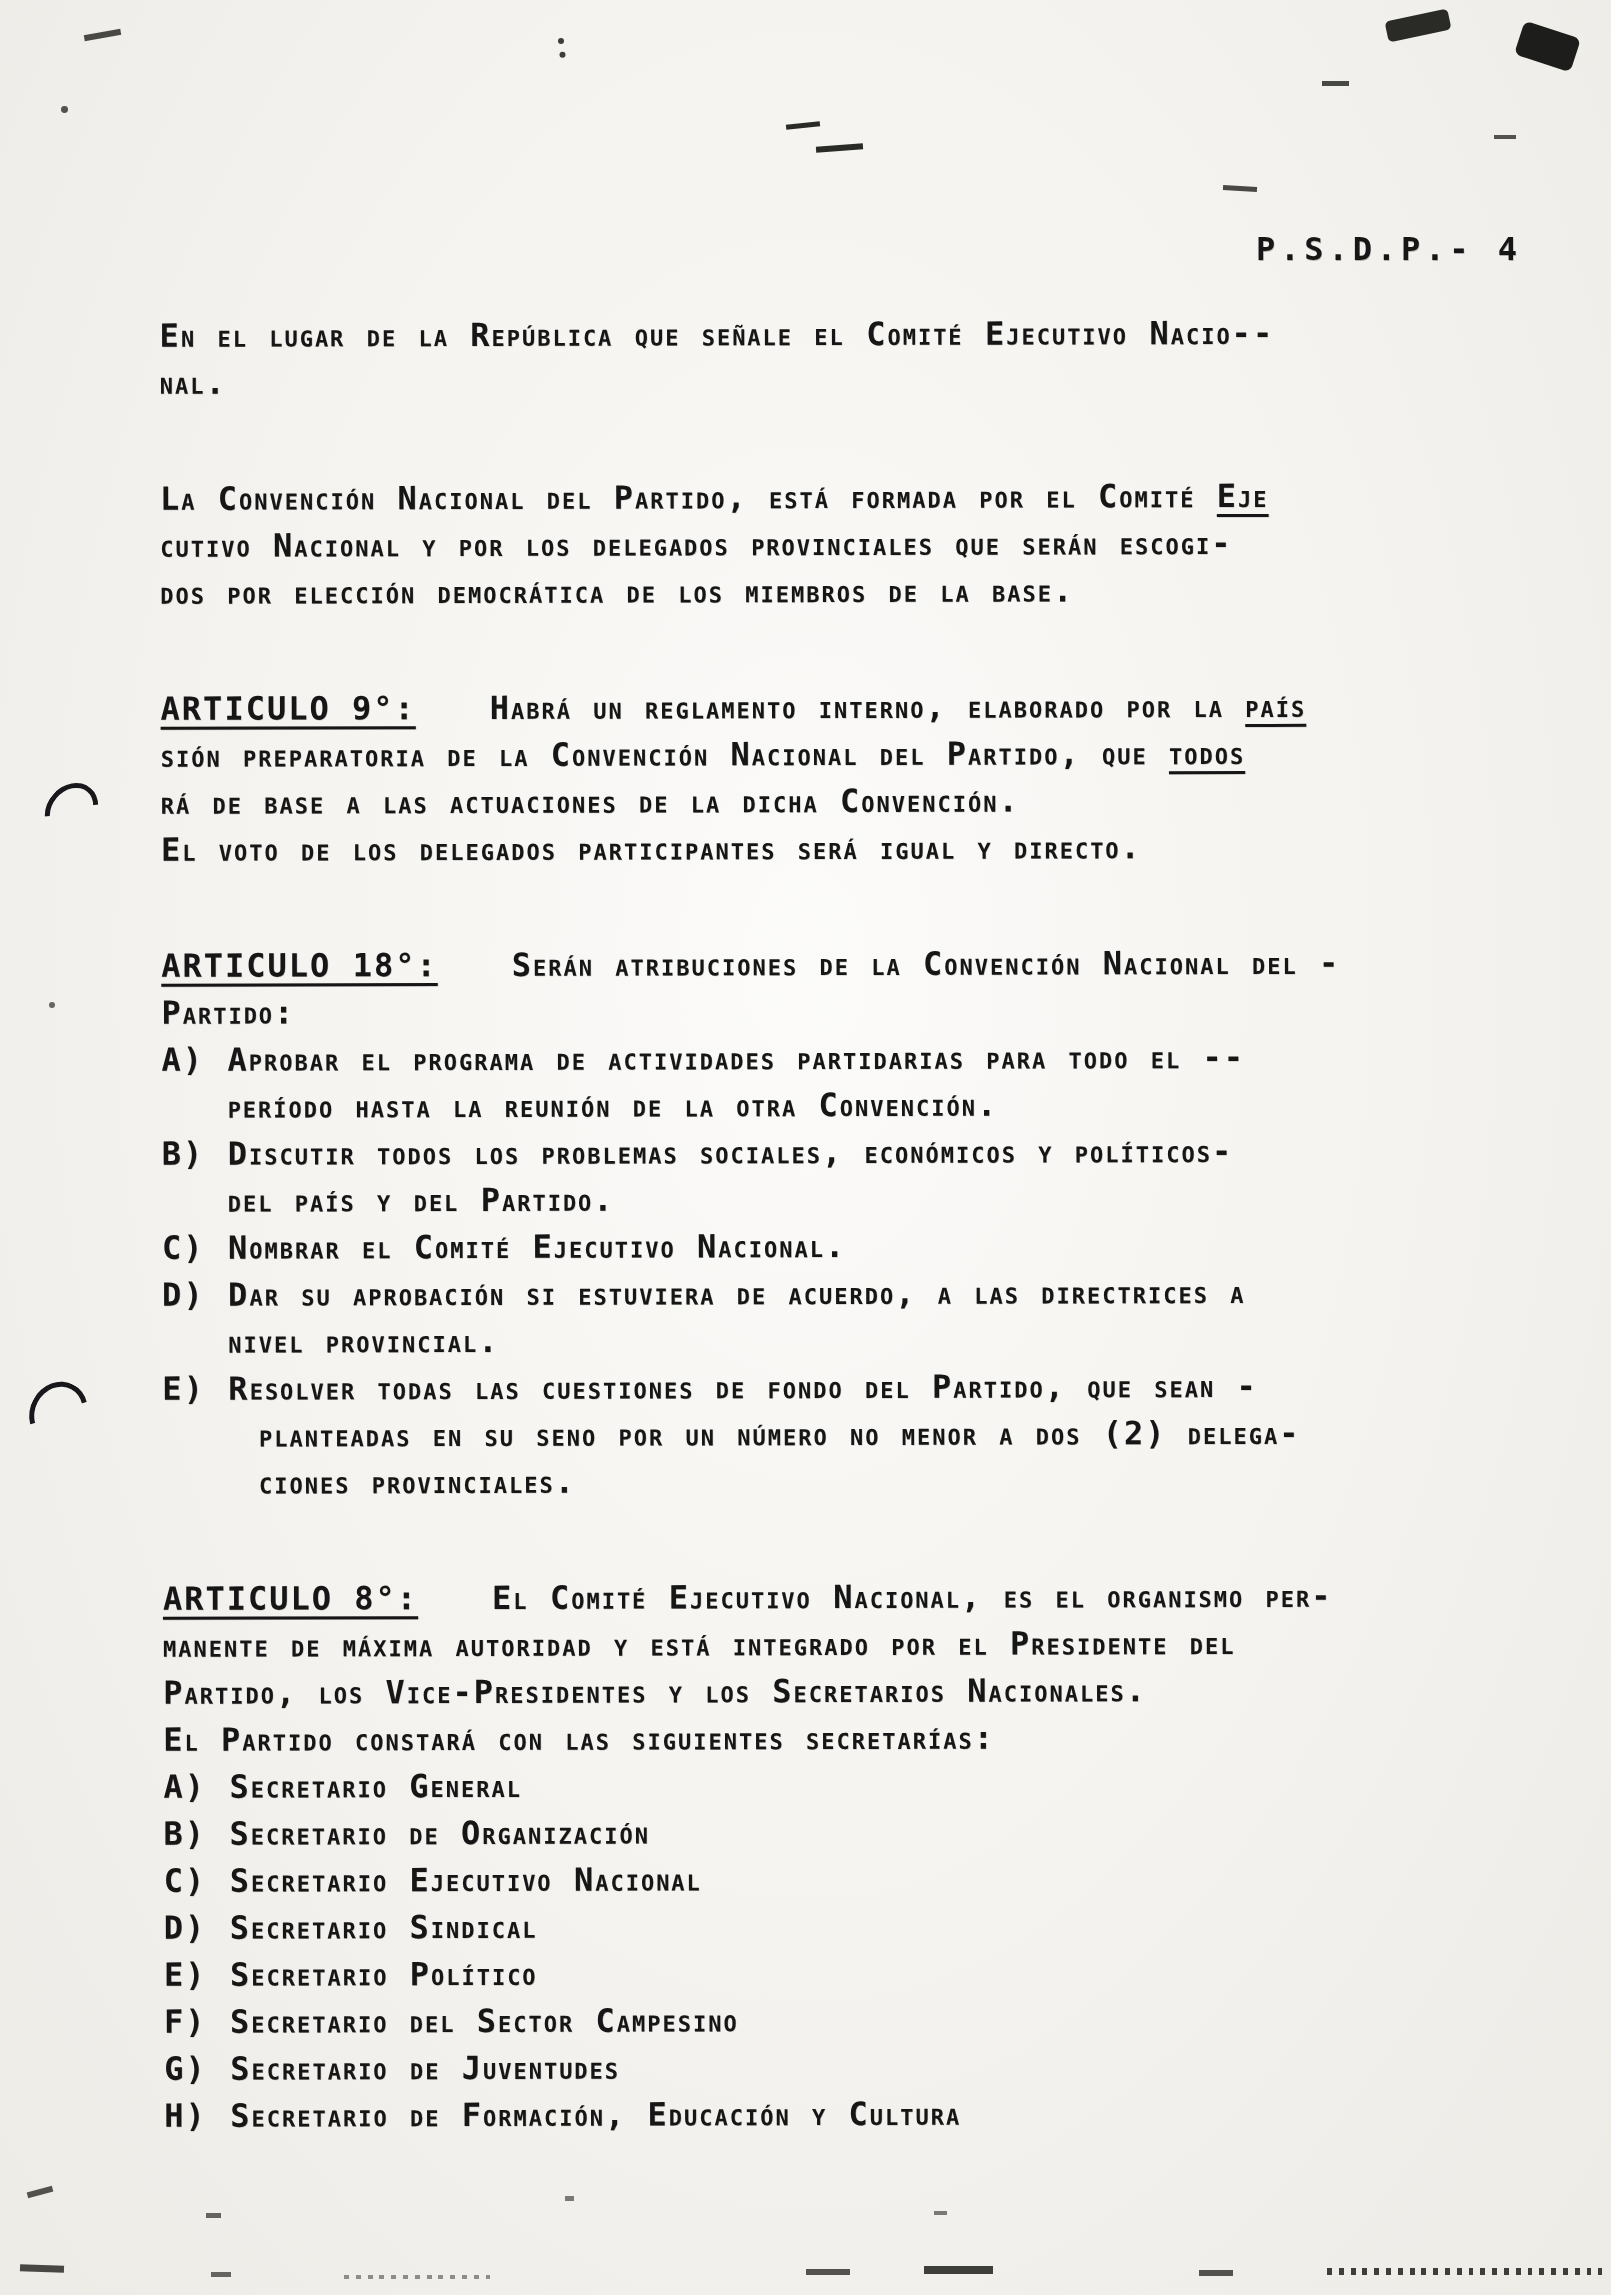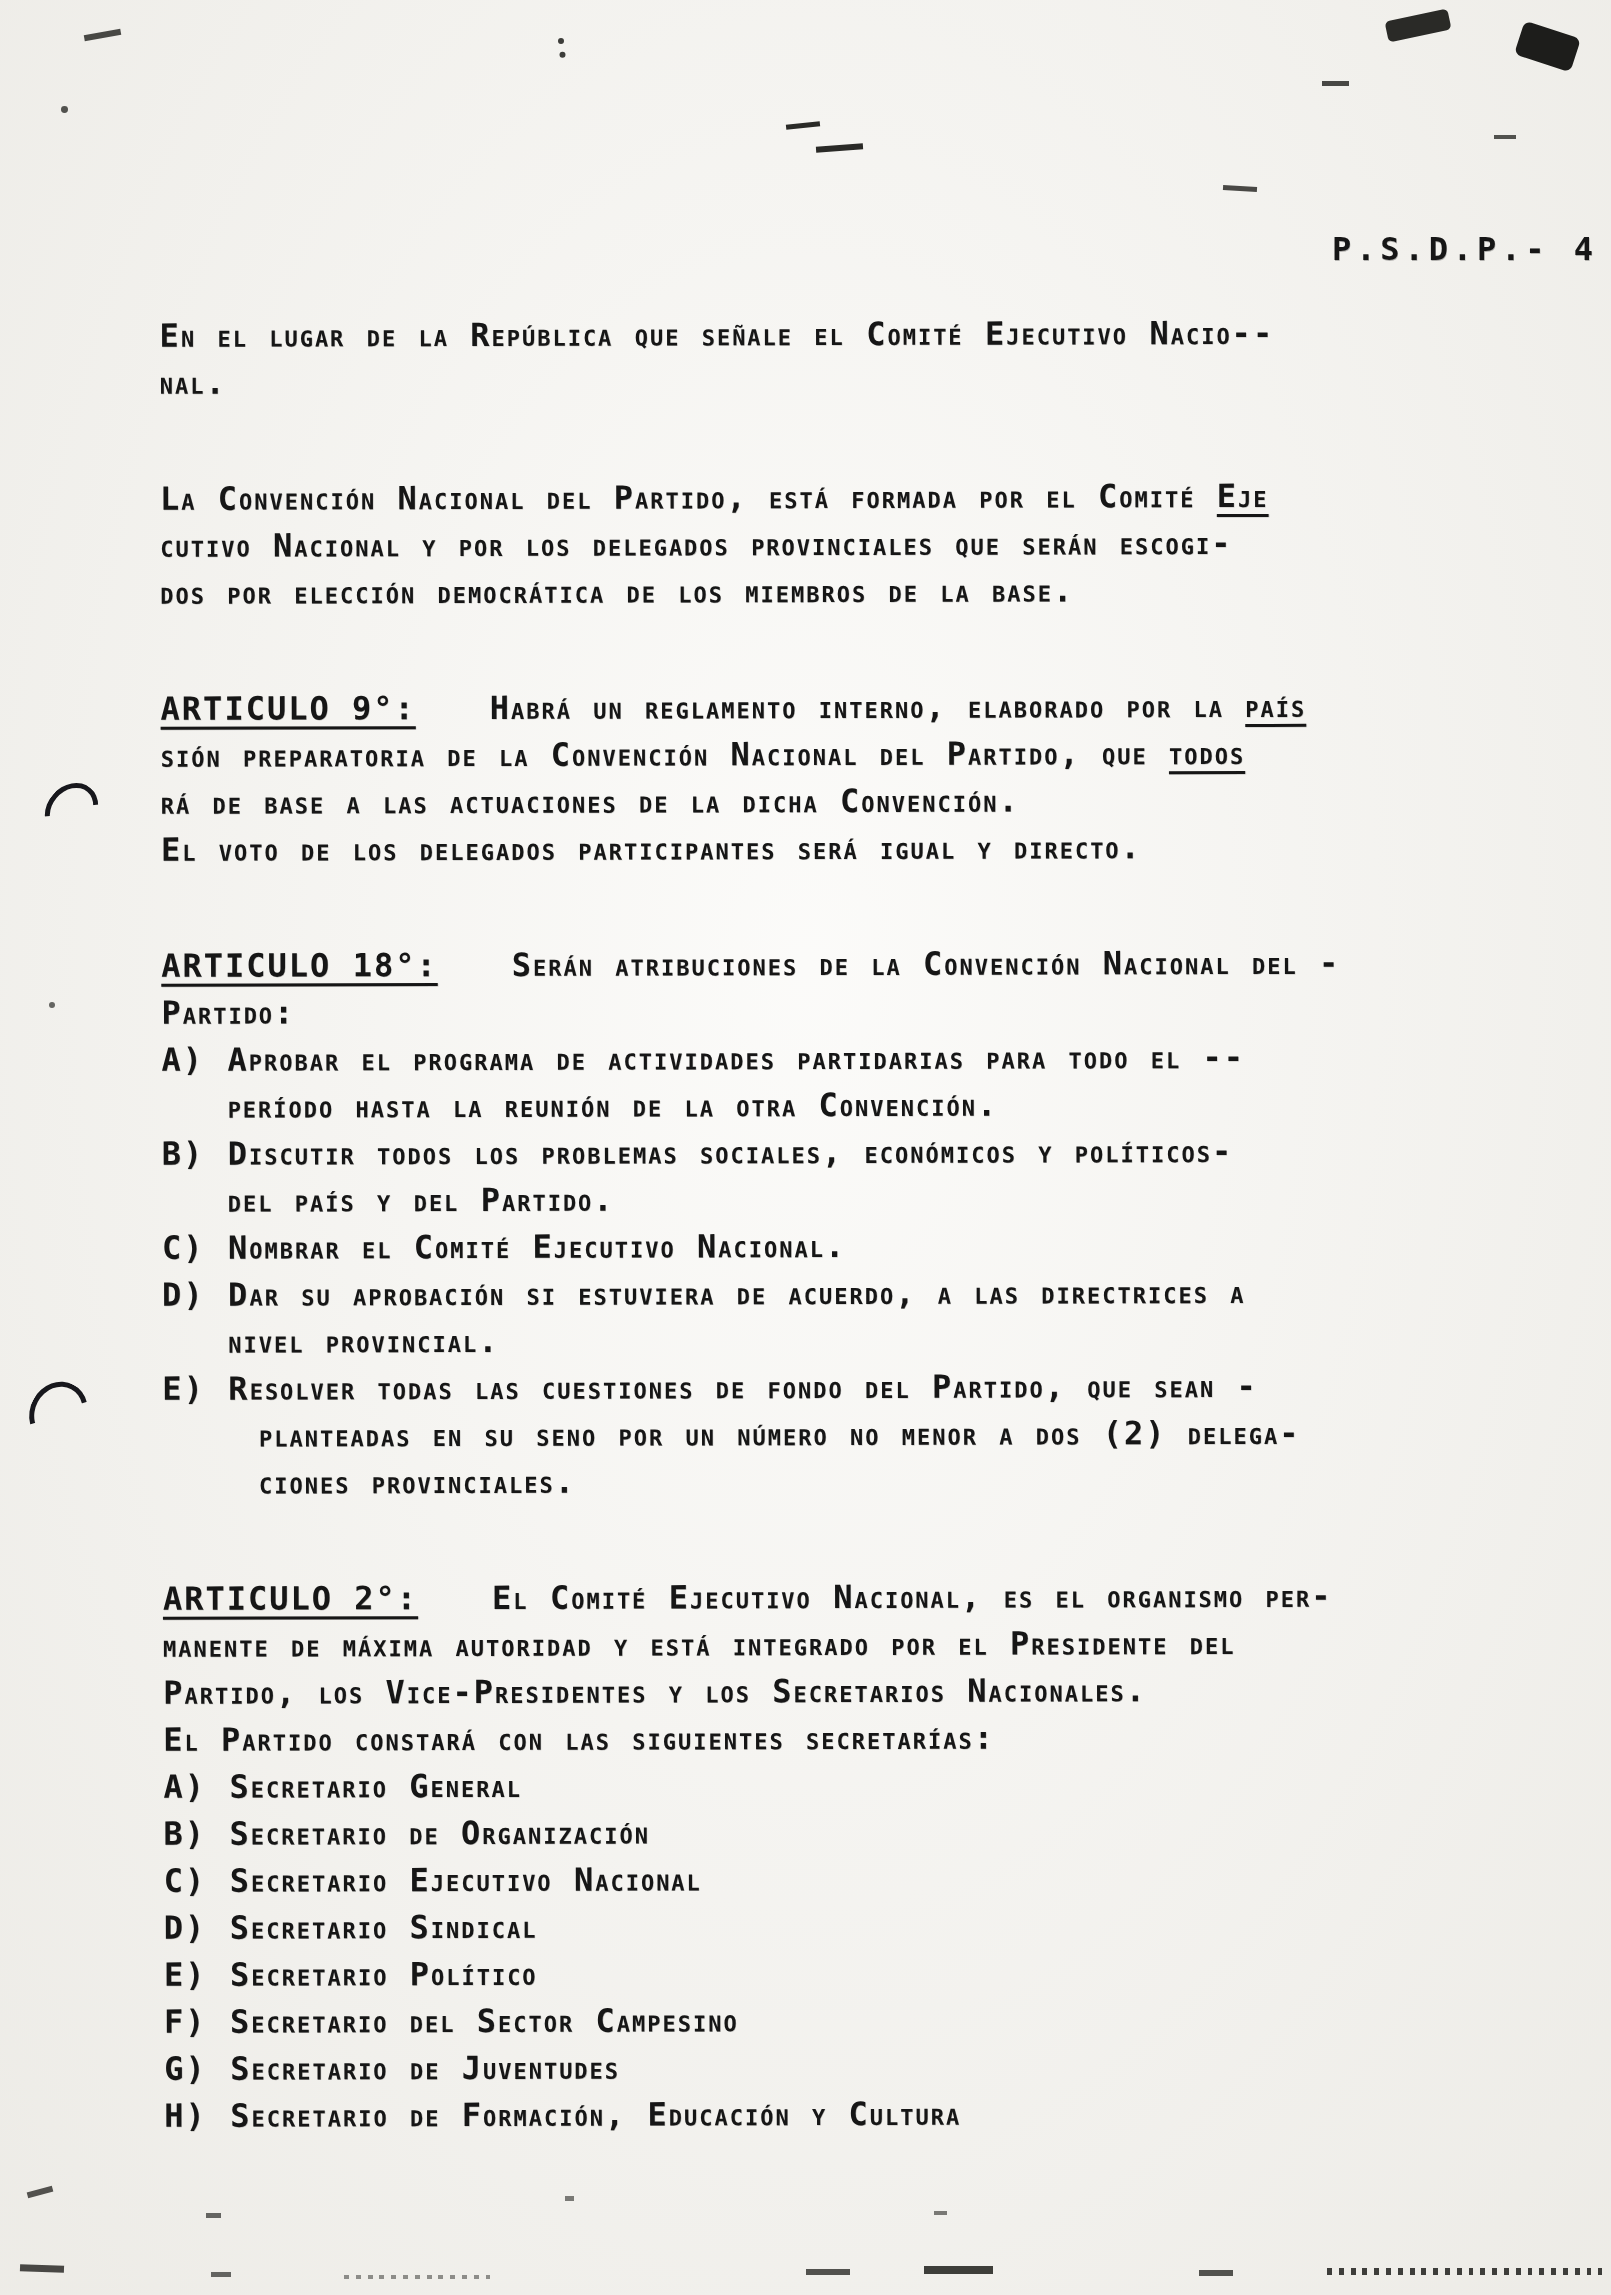--- a/index.html
+++ b/index.html
@@ -7,21 +7,21 @@
   .sheet {
     position:relative;
     width:1612px; height:2295px;
     background:#f7f6f2;
     background-image: radial-gradient(ellipse at 50% 42%, rgba(255,255,255,0.55) 0%, rgba(186,182,173,0.16) 96%);
     overflow:hidden;
     font-family:"DejaVu Sans Mono","Liberation Mono",monospace;
     color:#161616;
   }
   .page-code {
-    position:absolute; top:230px; left:1332px;
+    position:absolute; top:230px; left:1256px;
     font-size:32px; font-weight:700; letter-spacing:4.9px;
     text-shadow:0.5px 0.5px 0 rgba(30,30,30,0.3);
     white-space:pre;
   }
   .content {
     position:absolute; left:162px; top:311px; width:1386px;
     transform:rotate(-0.15deg);
     font-size:32px; font-weight:700;
     font-variant-caps:small-caps;
     letter-spacing:2px;
@@ -127,21 +127,21 @@
           <span class="itext">
             <span class="ln">Resolver todas las cuestiones de fondo del Partido, que sean -</span>
             <span class="ln ln-indent">planteadas en su seno por un número no menor a dos (2) delega-</span>
             <span class="ln ln-indent">ciones provinciales.</span>
           </span>
         </li>
       </ol>
     </section>
 
     <section class="block">
-      <div class="ln"><span class="hd">ARTICULO 2°:</span><span class="hd-gap"></span><span>El Comité Ejecutivo Nacional, es el organismo per-</span></div>
+      <div class="ln"><span class="hd">ARTICULO 8°:</span><span class="hd-gap"></span><span>El Comité Ejecutivo Nacional, es el organismo per-</span></div>
       <div class="ln">manente de máxima autoridad y está integrado por el Presidente del</div>
       <div class="ln">Partido, los Vice-Presidentes y los Secretarios Nacionales.</div>
       <div class="ln">El Partido constará con las siguientes secretarías:</div>
       <ol class="items">
         <li class="item">
           <span class="marker">A)</span>
           <span class="itext">
               <span class="ln">Secretario General</span>
             </span>
         </li>

